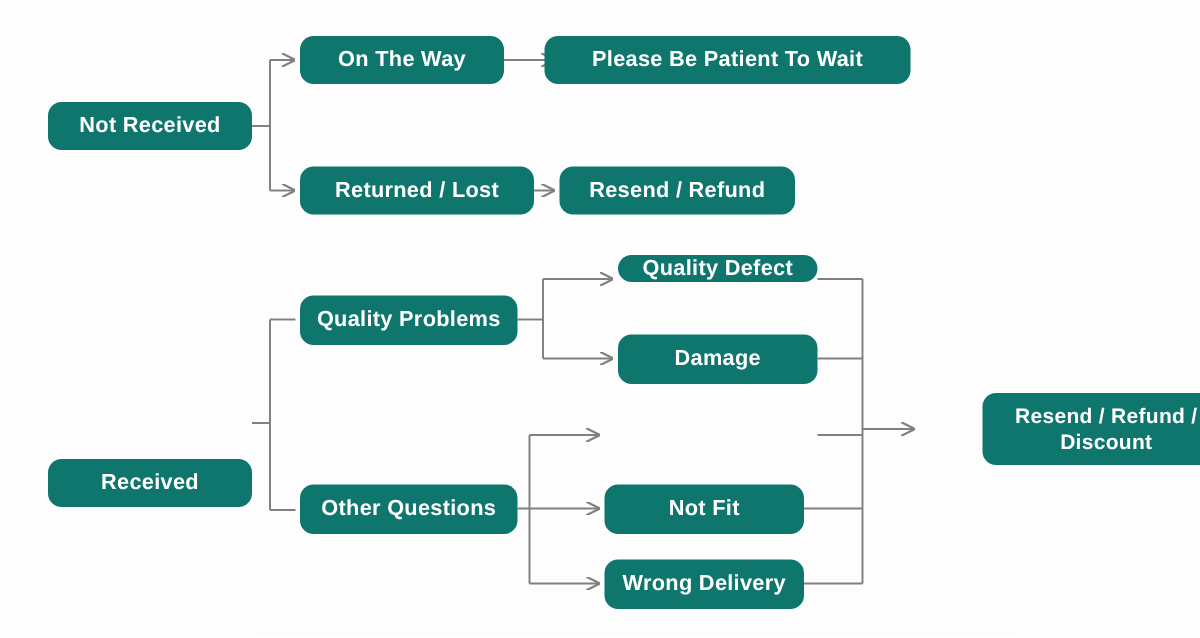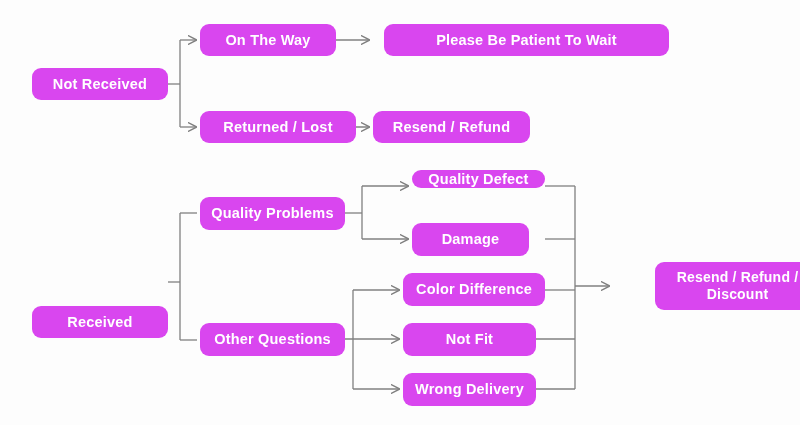--- a/index.html
+++ b/index.html
@@ -19,21 +19,21 @@
     position: absolute;
     left: 0;
     top: 0;
     width: 800px;
     height: 425px;
     pointer-events: none;
   }
   .node {
     position: absolute;
     box-sizing: border-box;
-    background: #d946ef;
+    background: #0f766e;
     border-radius: 9px;
     color: #ffffff;
     display: flex;
     align-items: center;
     justify-content: center;
     text-align: center;
     font-size: 14.5px;
     font-weight: bold;
     letter-spacing: 0.2px;
     line-height: 1.25;
@@ -86,37 +86,36 @@
       <path d="M 536 389 L 575 389"></path>
       <path d="M 575 186 L 575 389"></path>
       <path d="M 575 286 L 609 286" marker-end="url(#arrow)"></path>
     </g>
   </svg>
 
   <div class="node" style="left:32px; top:68px; width:136px; height:32px;">Not Received</div>
 
   <div class="node" style="left:200px; top:24px; width:136px; height:32px;">On The Way</div>
 
-  <div class="node" style="left:384px; top:24px; width:285px; height:32px;">Please Be Patient To Wait</div>
+  <div class="node" style="left:363px; top:24px; width:244px; height:32px;">Please Be Patient To Wait</div>
 
   <div class="node" style="left:200px; top:111px; width:156px; height:32px;">Returned / Lost</div>
 
   <div class="node" style="left:373px; top:111px; width:157px; height:32px;text-align:center;">Resend / Refund</div>
 
   <div class="node" style="left:32px; top:266px; width:136px; height:32px;margin-top:40px;">Received</div>
 
   <div class="node" style="left:200px; top:197px; width:145px; height:33px;">Quality Problems</div>
 
   <div class="node" style="left:200px; top:323px; width:145px; height:33px;">Other Questions</div>
 
   <div class="node" style="left:412px; top:170px; width:133px; height:18px;">Quality Defect</div>
 
-  <div class="node" style="left:412px; top:223px; width:117px; height:33px;">Damage</div>
+  <div class="node" style="left:412px; top:223px; width:133px; height:33px;">Damage</div>
 
-  <div class="node" style="left:403px; top:273px; width:142px; height:33px;">Color Difference</div>
 
   <div class="node" style="left:403px; top:323px; width:133px; height:33px;">Not Fit</div>
 
   <div class="node" style="left:403px; top:373px; width:133px; height:33px;">Wrong Delivery</div>
 
   <div class="node two-line" style="left:613px; top:262px; width:165px; height:48px;margin-left:42px;">Resend / Refund / Discount</div>
 
 </div>
 
 </body></html>

